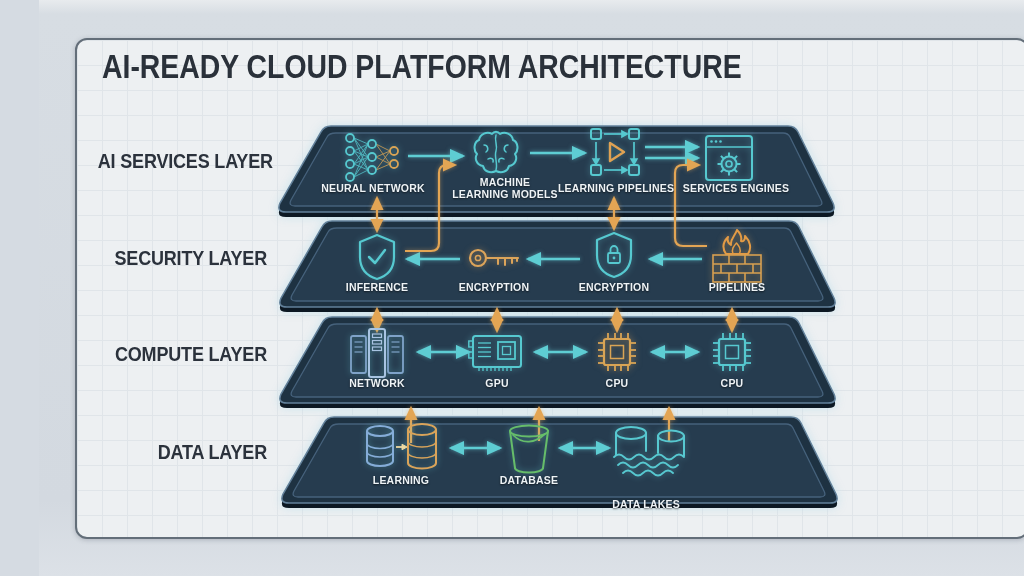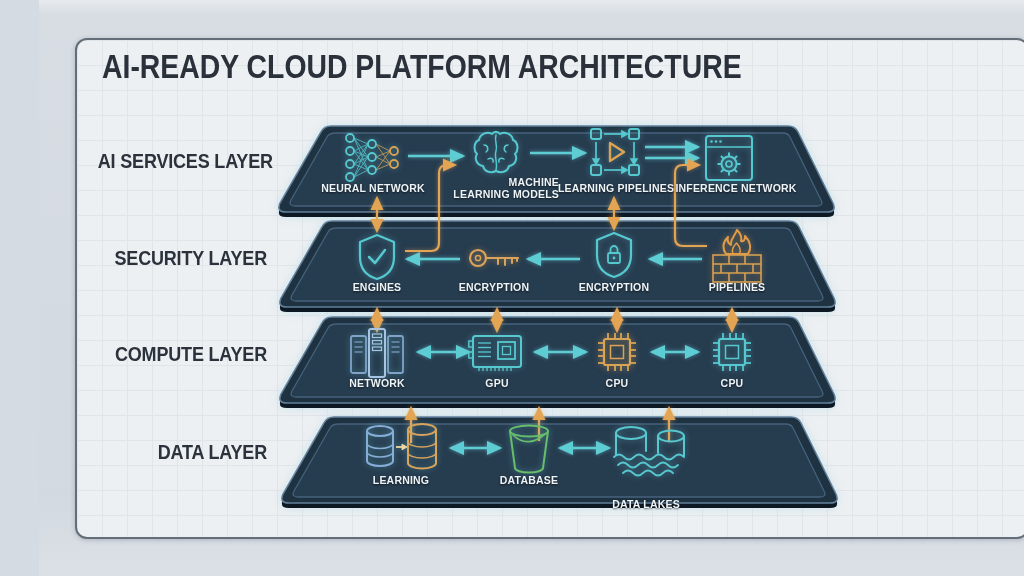--- a/index.html
+++ b/index.html
@@ -36,21 +36,21 @@
   }
   .overlay{position:absolute;left:0;top:0;}
   .slabs{filter:drop-shadow(0 0 5px rgba(195,225,235,.85));}
   .arrows-teal{filter:drop-shadow(0 0 2px rgba(110,215,225,.55));}
   .arrows-orange{filter:drop-shadow(0 0 2px rgba(235,175,95,.5));}
   .icon{position:absolute;filter:drop-shadow(0 0 3px rgba(110,215,225,.45));}
   .icon.warm{filter:drop-shadow(0 0 3px rgba(235,175,95,.5));}
   .nlabel{
     position:absolute;transform:translateX(-50%);
     font-size:10.5px;font-weight:700;color:#eef3f6;letter-spacing:.2px;
-    text-align:right;white-space:nowrap;
+    text-align:center;white-space:nowrap;
     text-shadow:0 1px 2px rgba(0,0,0,.6);
   }
   .nlabel.wrap{white-space:normal;width:108px;line-height:1.12;padding-left:20px;}
 </style>
 </head>
 <body>
 
 <div class="screen">
   <div class="card"></div>
   <div class="stage">
@@ -395,23 +395,23 @@
           <path d="M5 34 q5 -5 10 0 t10 0 t10 0 t10 0 t10 0 t10 0 t10 0"></path>
           <path d="M9 42 q5 -5 10 0 t10 0 t10 0 t10 0 t10 0 t10 0"></path>
           <path d="M14 50 q5 -5 10 0 t10 0 t10 0 t10 0 t10 0"></path>
         </g>
       </g>
     </svg>
 
     <div class="nlabel" style="left:334px;top:182px">NEURAL NETWORK</div>
     <div class="nlabel wrap" style="left:456px;top:177px">MACHINE LEARNING MODELS</div>
     <div class="nlabel" style="left:577px;top:182px">LEARNING PIPELINES</div>
-    <div class="nlabel" style="left:697px;top:182px">INFERENCE NETWORK</div>
-
-    <div class="nlabel" style="left:338px;top:281px">ENGINES</div>
+    <div class="nlabel" style="left:697px;top:182px">SERVICES ENGINES</div>
+
+    <div class="nlabel" style="left:338px;top:281px">INFERENCE</div>
     <div class="nlabel" style="left:455px;top:281px">ENCRYPTION</div>
     <div class="nlabel" style="left:575px;top:281px">ENCRYPTION</div>
     <div class="nlabel" style="left:698px;top:281px">PIPELINES</div>
 
     <div class="nlabel" style="left:338px;top:377px">NETWORK</div>
     <div class="nlabel" style="left:458px;top:377px">GPU</div>
     <div class="nlabel" style="left:578px;top:377px">CPU</div>
     <div class="nlabel" style="left:693px;top:377px">CPU</div>
 
     <div class="nlabel" style="left:362px;top:474px">LEARNING</div>

